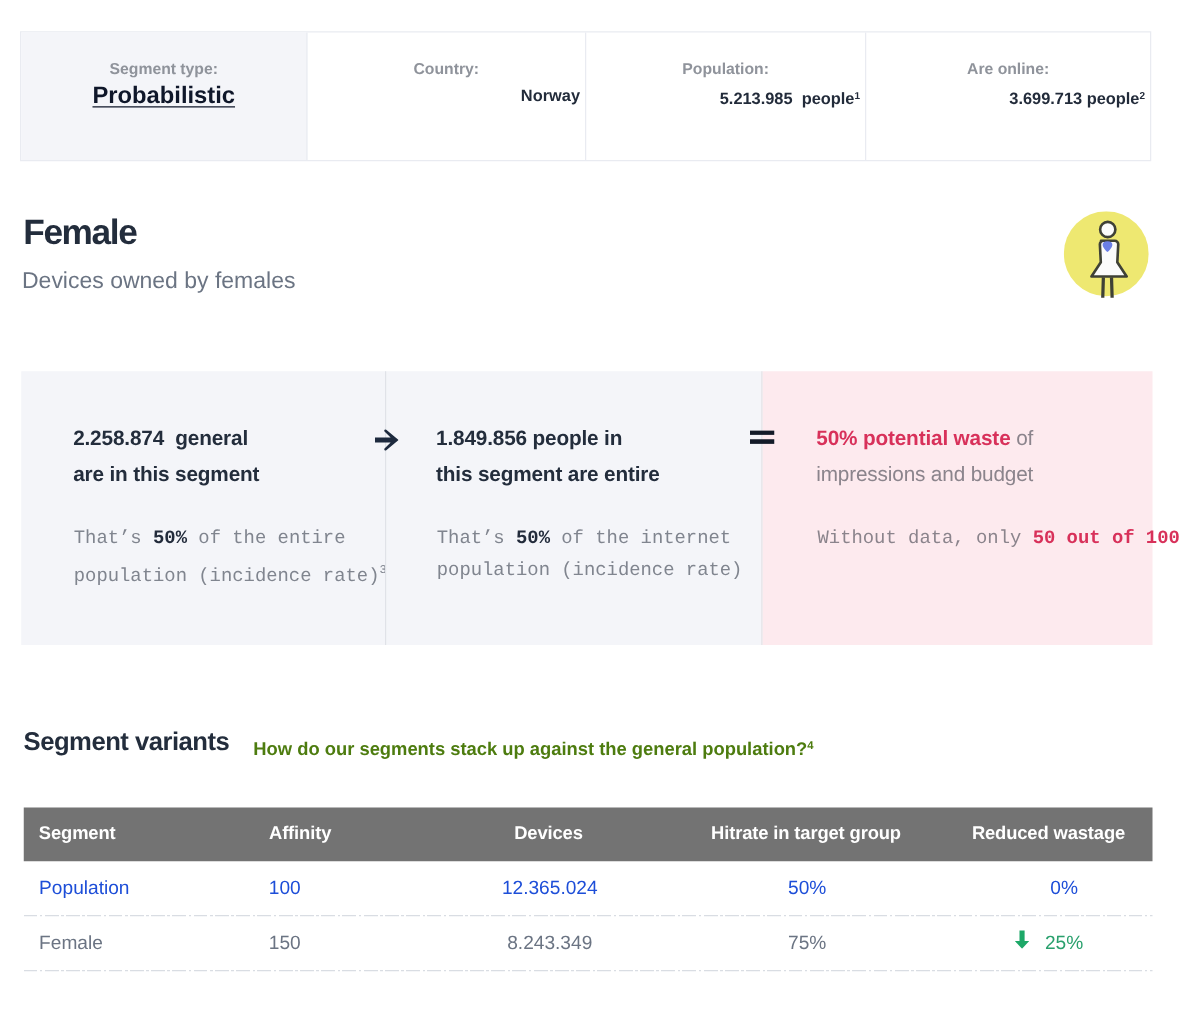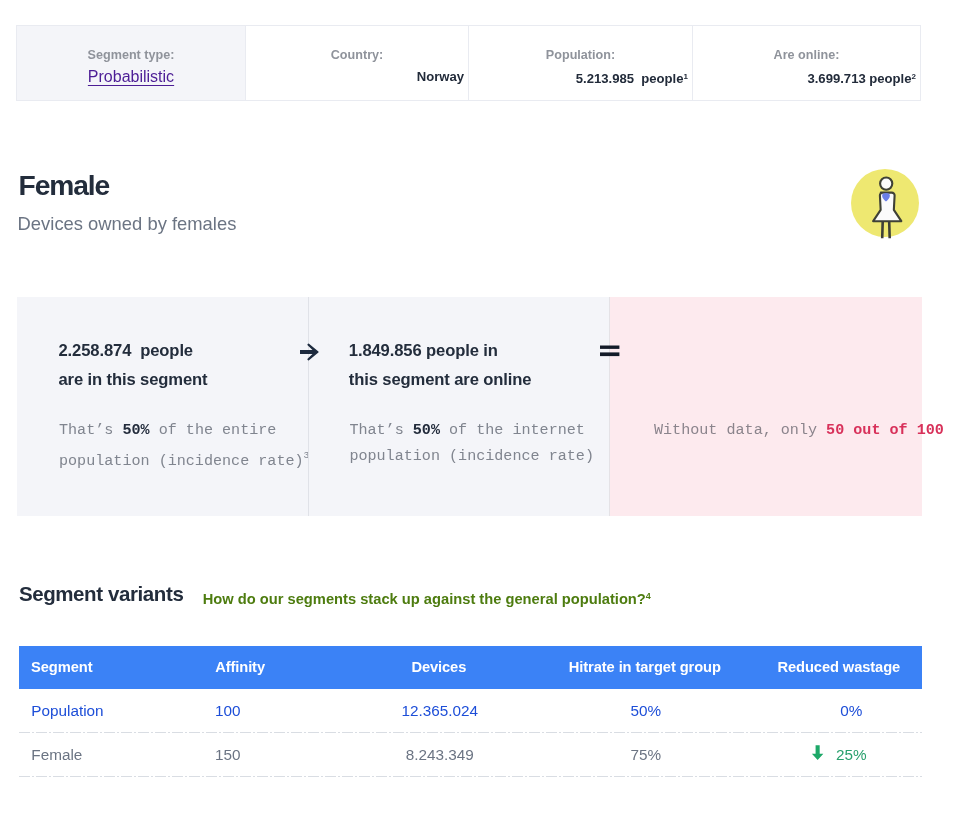--- a/index.html
+++ b/index.html
@@ -9,21 +9,21 @@
     background: #ffffff;
     font-family: "Liberation Sans", sans-serif;
     color: #2b3445;
     overflow: hidden;
     -webkit-font-smoothing: antialiased;
   }
   .page { position: relative; width: 956px; height: 816px; }
 
   
   .summary-bar {
-    position: absolute; left: 16px; top: 25px; width: 905px; height: 76px;
+    position: absolute; left: 16px; top: 25px; width: 905px; height: 104px;
     display: flex;
     border: 1px solid #e9ebf1;
     background: #ffffff;
   }
   .summary-cell {
     position: relative;
     display: flex; flex-direction: column; align-items: center; justify-content: center;
     border-right: 1px solid #e9ebf1;
   }
   .summary-cell:last-child { border-right: none; }
@@ -39,21 +39,21 @@
     font-size: 12.6px; color: #8f939b; font-weight: 700; white-space: pre; letter-spacing: 0px;
     line-height: 14px;
   }
   .summary-value {
     position: absolute; left: 0; right: 0; top: 43px; text-align: right; white-space: pre;
     font-size: 13.1px; font-weight: 700; color: #222b3a; line-height: 15px;
   }
   .summary-value sup { font-size: 8px; font-weight: 700; vertical-align: 4px; }
   a.summary-link {
     position: absolute; left: 0; right: 0; top: 42.5px; text-align: center;
-    font-size: 16px; font-weight: 400; color: #4c1d95; line-height: 15px;
+    font-size: 19px; font-weight: 700; color: #0f172a; line-height: 15px;
     text-decoration: underline; text-underline-offset: 2.5px; text-decoration-thickness: 1.2px;
   }
 
   
   .seg-title {
     position: absolute; left: 18.6px; top: 167.5px;
     font-size: 28.2px; font-weight: 700; color: #232d3c; letter-spacing: -1.1px;
     line-height: 34px;
   }
   .seg-sub {
@@ -103,21 +103,21 @@
     position: absolute; left: 18.9px; top: 581px;
     font-size: 20.5px; font-weight: 700; color: #232d3c; letter-spacing: -0.4px; line-height: 26px;
   }
   .var-sub {
     position: absolute; left: 202.7px; top: 586px;
     font-size: 14.7px; font-weight: 700; color: #4d7c0f; line-height: 20px;
   }
   .var-sub sup { font-size: 9px; vertical-align: 5px; }
 
   .vtable { position: absolute; left: 18.8px; top: 646px; width: 903px; height: 175px; }
-  .vhead { position: absolute; left: 0; top: 0; width: 903px; height: 43px; background: #3b82f6; }
+  .vhead { position: absolute; left: 0; top: 0; width: 903px; height: 43px; background: #737373; }
   .vhead .hcell {
     position: absolute; top: 0; height: 43px; line-height: 43px;
     color: #ffffff; font-size: 14.7px; font-weight: 700; white-space: nowrap; letter-spacing: -0.1px;
   }
   .vrow { position: absolute; left: 0; width: 903px; height: 44px; }
   .vrow .rcell { position: absolute; top: 0; height: 44px; line-height: 44px; font-size: 15.3px; white-space: nowrap; }
   .vrow .hr { position: absolute; left: 0; bottom: 0; width: 903px; height: 1px;
     background-image: repeating-linear-gradient(to right, #d9dde3 0 11px, rgba(255,255,255,0) 11px 13px, #d9dde3 13px 15px, rgba(255,255,255,0) 15px 17px); }
   .vrow.r1 { top: 43px; }
   .vrow.r2 { top: 87px; }
@@ -156,28 +156,29 @@
   <g>
     <circle cx="35.2" cy="14.6" r="6.1" fill="#fbfbfb" stroke="#3f4136" stroke-width="2.1"></circle>
     <path d="M29.8 23.6 h11.0 a2.8 2.8 0 0 1 2.8 2.9 l-0.75 14.3 l7.5 11.4 h-28.2 l7.5-11.4 l-0.75-14.3 a2.8 2.8 0 0 1 2.8-2.9 z" fill="#fbfbfb" stroke="#3f4136" stroke-width="2.1" stroke-linejoin="round"></path>
     <path d="M31.7 52.9 l-0.5 16.3 M38.2 52.9 l0.5 16.3" fill="none" stroke="#3f4136" stroke-width="2.6" stroke-linecap="butt"></path>
   </g>
   <path d="M35.0 24.0 c2.7 0 3.9 1.0 3.9 2.7 c0 2.2 -2.4 4.6 -3.9 5.9 c-1.5 -1.3 -3.9 -3.7 -3.9 -5.9 c0 -1.7 1.2 -2.7 3.9 -2.7 z" fill="#6b7fe6"></path>
 </svg></div>
 
   <div class="funnel">
     <div class="fpanel p1">
-      <div class="fhead"><span>2.258.874  people</span><br><span>are in this segment</span></div>
+      <div class="fhead"><span>2.258.874  general</span><br><span>are in this segment</span></div>
       <div class="fnote"><span>That’s </span><b>50%</b><span> of the entire</span><br><span>population (incidence rate)</span><sup>3</sup></div>
     </div>
     <div class="fpanel p2">
-      <div class="fhead"><span>1.849.856 people in</span><br><span>this segment are online</span></div>
+      <div class="fhead"><span>1.849.856 people in</span><br><span>this segment are entire</span></div>
       <div class="fnote"><span>That’s </span><b>50%</b><span> of the internet</span><br><span>population (incidence rate)</span></div>
     </div>
     <div class="fpanel p3">
+      <div class="fhead"><span class="em">50% potential waste</span><span class="rest"> of</span><br><span class="rest">impressions and budget</span></div>
       <div class="fnote"><span>Without data, only </span><b>50 out of 100</b><br></div>
     </div>
     <div class="vdiv1"></div>
     <div class="vdiv2"></div>
   </div>
   <div class="op op-arrow"><svg width="21" height="18" viewBox="0 0 21 18">
         <path d="M1.0 6.9 H13.5 L8.6 2.2 A1 1 0 0 1 10.0 0.8 L19.4 8.6 A0.5 0.5 0 0 1 19.4 9.4 L10.0 17.2 A1 1 0 0 1 8.6 15.8 L13.5 11.05 H1.0 Z" fill="#1d2a3e"></path>
       </svg></div>
   <div class="op op-eq"><svg width="20" height="13" viewBox="0 0 20 13">
         <rect x="0" y="0.5" width="19.4" height="3.4" fill="#131b28"></rect>

